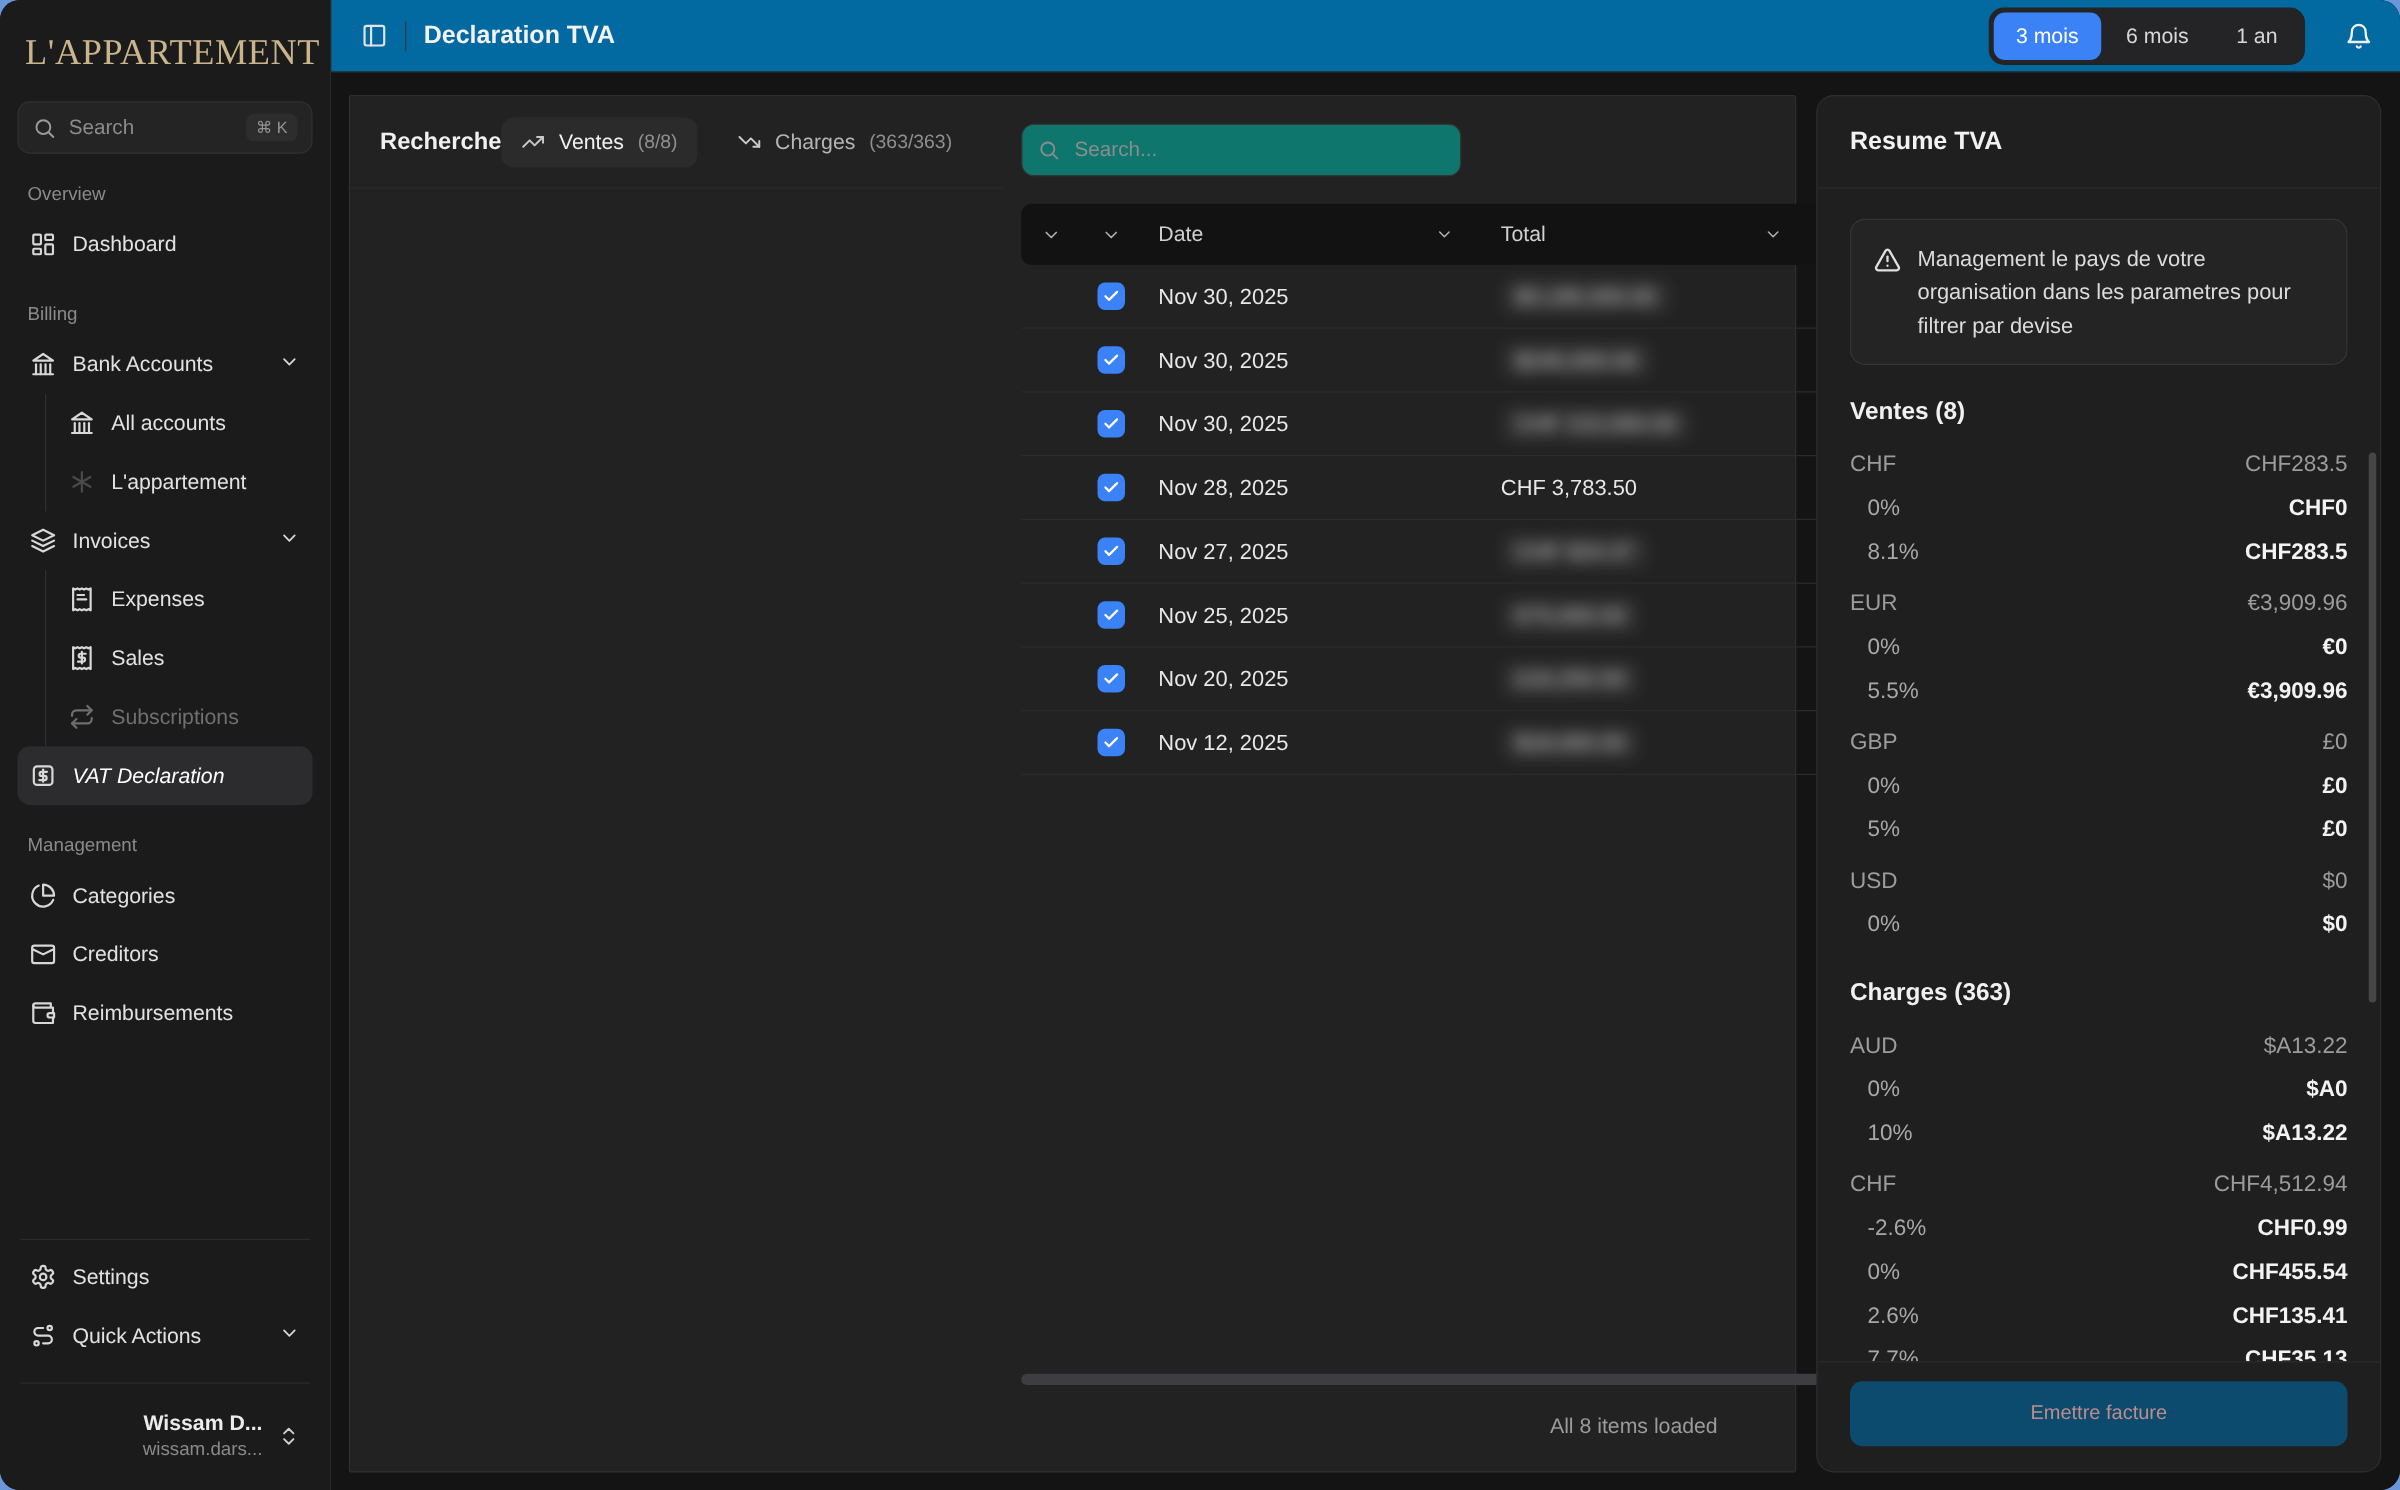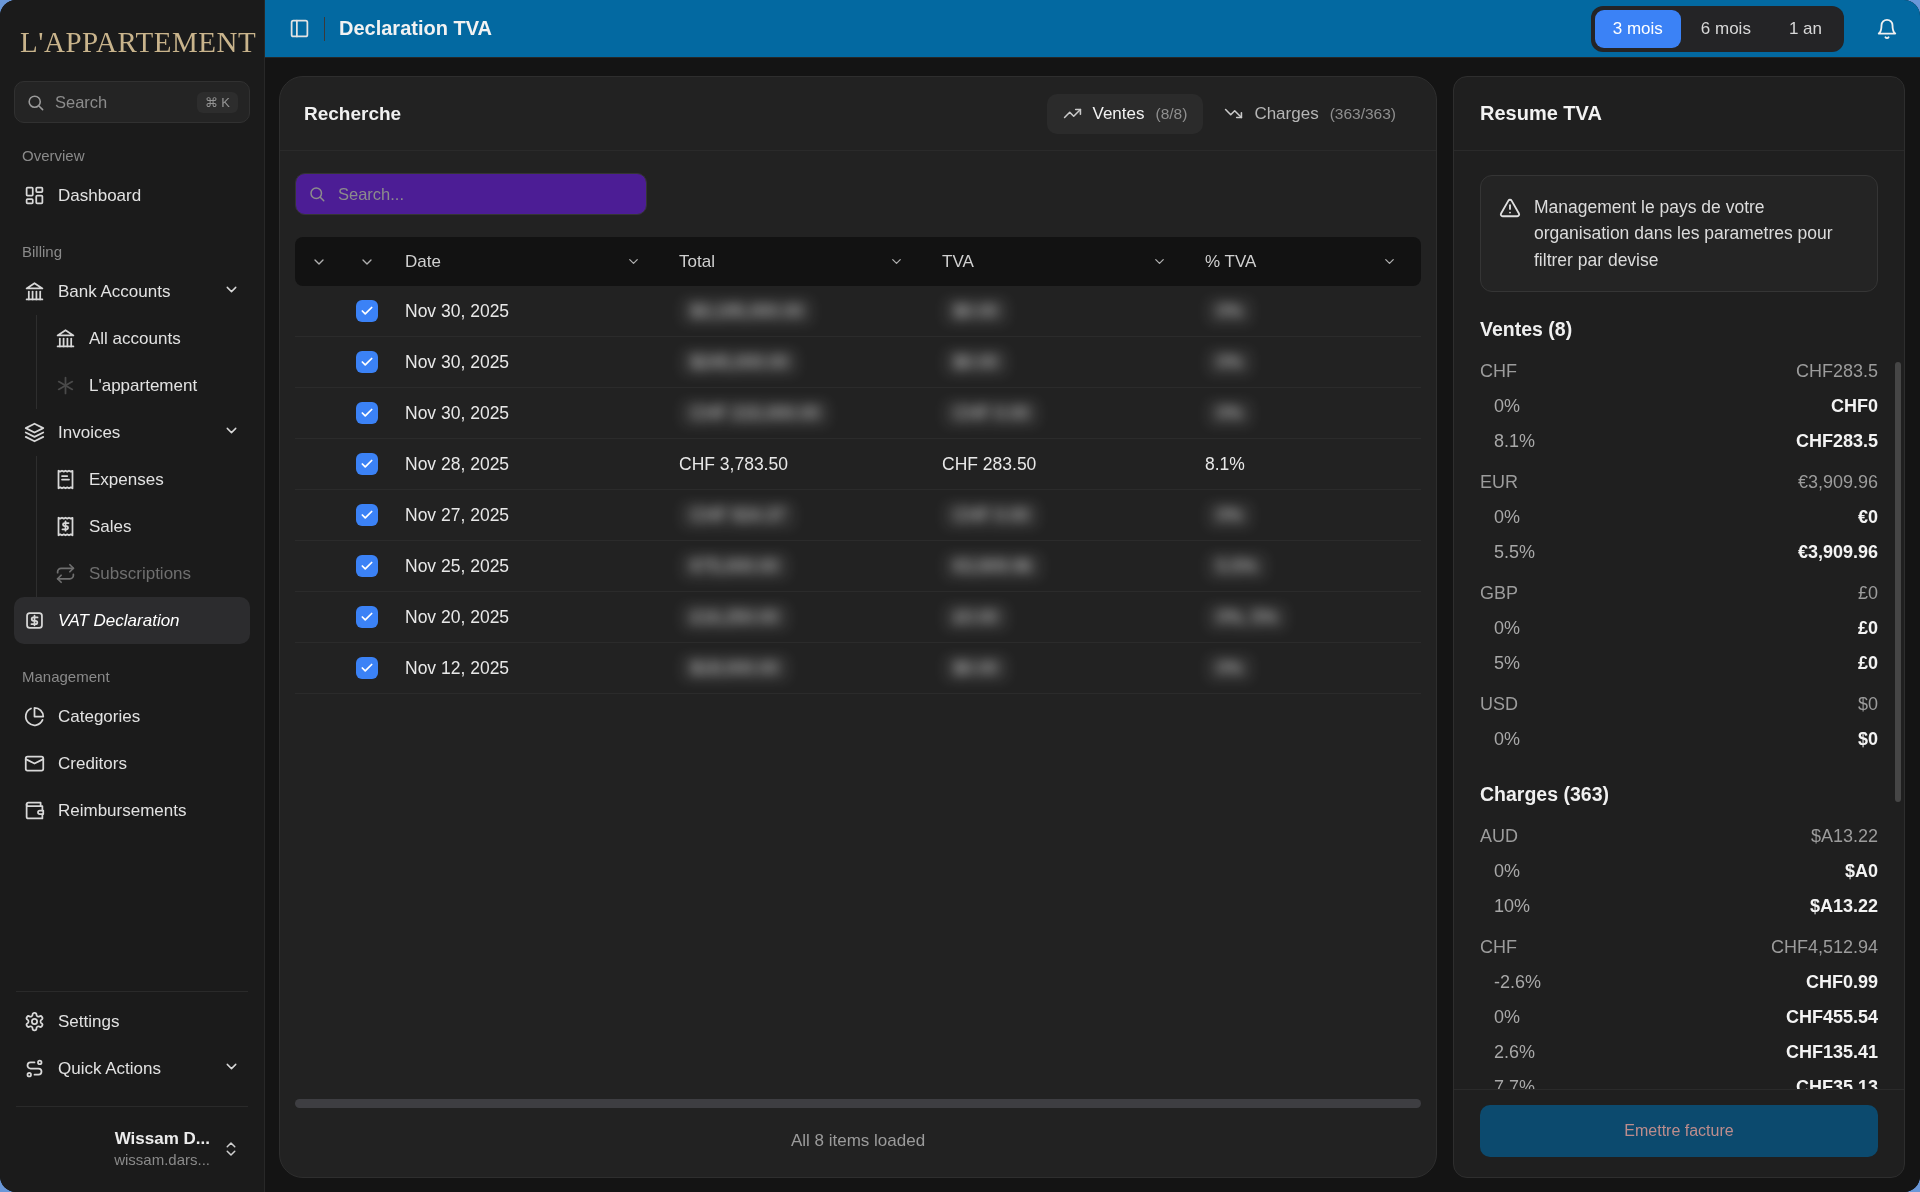--- a/index.html
+++ b/index.html
@@ -69,34 +69,34 @@
     border:none; background:transparent; color:#d8d8d8; font-size:17px;
     padding:9px 18px; border-radius:9px; font-family:inherit; cursor:pointer;
   }
   .range-btn.active { background:#3b82f6; color:#ffffff; }
   .bell { margin-left:18px; color:#f0f0f0; display:flex; cursor:pointer; }
 
   .content { flex:1; display:flex; padding:18px 15px 14px 14px; gap:16px; min-height:0; background:#141414; }
 
   
   .main-panel {
-    flex:1; background:#222222; border:1px solid #2e2e2e; border-radius:24px;
-    display:flex; flex-direction:column; min-width:0;
+    flex:1; background:#222222; border:1px solid #2e2e2e; border-radius:2px;
+    display:flex; flex-direction:row; min-width:0;
   }
   .panel-head { height:74px; flex:none; display:flex; align-items:center; padding:0 24px; border-bottom:1px solid #2a2a2a; }
   .panel-title { font-size:19px; font-weight:700; color:#f0f0f0; }
-  .tabs { margin-left:auto; display:flex; gap:5px; align-items:flex-start; }
+  .tabs { margin-left:auto; display:flex; gap:16px; align-items:flex-start; }
   .tab { display:flex; gap:11px; align-items:center; padding:10px 16px; border-radius:10px; color:#b5b5b5; font-size:17px; cursor:pointer; }
   .tab.active { background:#2b2b2b; color:#f1f1f1; }
   .tab .icn { color:#c9c9c9; }
   .tab .cnt { color:#8f8f8f; font-size:15.5px; }
 
   .panel-body { flex:1; display:flex; flex-direction:column; padding:22px 15px 0; min-height:0; }
   .search-input {
-    width:352px; height:42px; background:#4c1d95; border:1px solid #353535; border-radius:10px;
+    width:352px; height:42px; background:#0f766e; border:1px solid #353535; border-radius:10px;
     display:flex; align-items:center; gap:10px; padding:0 12px; color:#8c8c8c;
   }
   .search-input input { background:transparent; border:none; outline:none; color:#dddddd; font-size:16.5px; width:100%; font-family:inherit; }
   .search-input input::placeholder { color:#8c8c8c; }
 
   .table { margin-top:22px; }
   .t-head {
     display:grid; grid-template-columns:48px 48px 274px 263px 263px 1fr;
     background:#121212; border-radius:8px; height:49px; align-items:center;
     color:#d0d0d0; font-size:17px;

